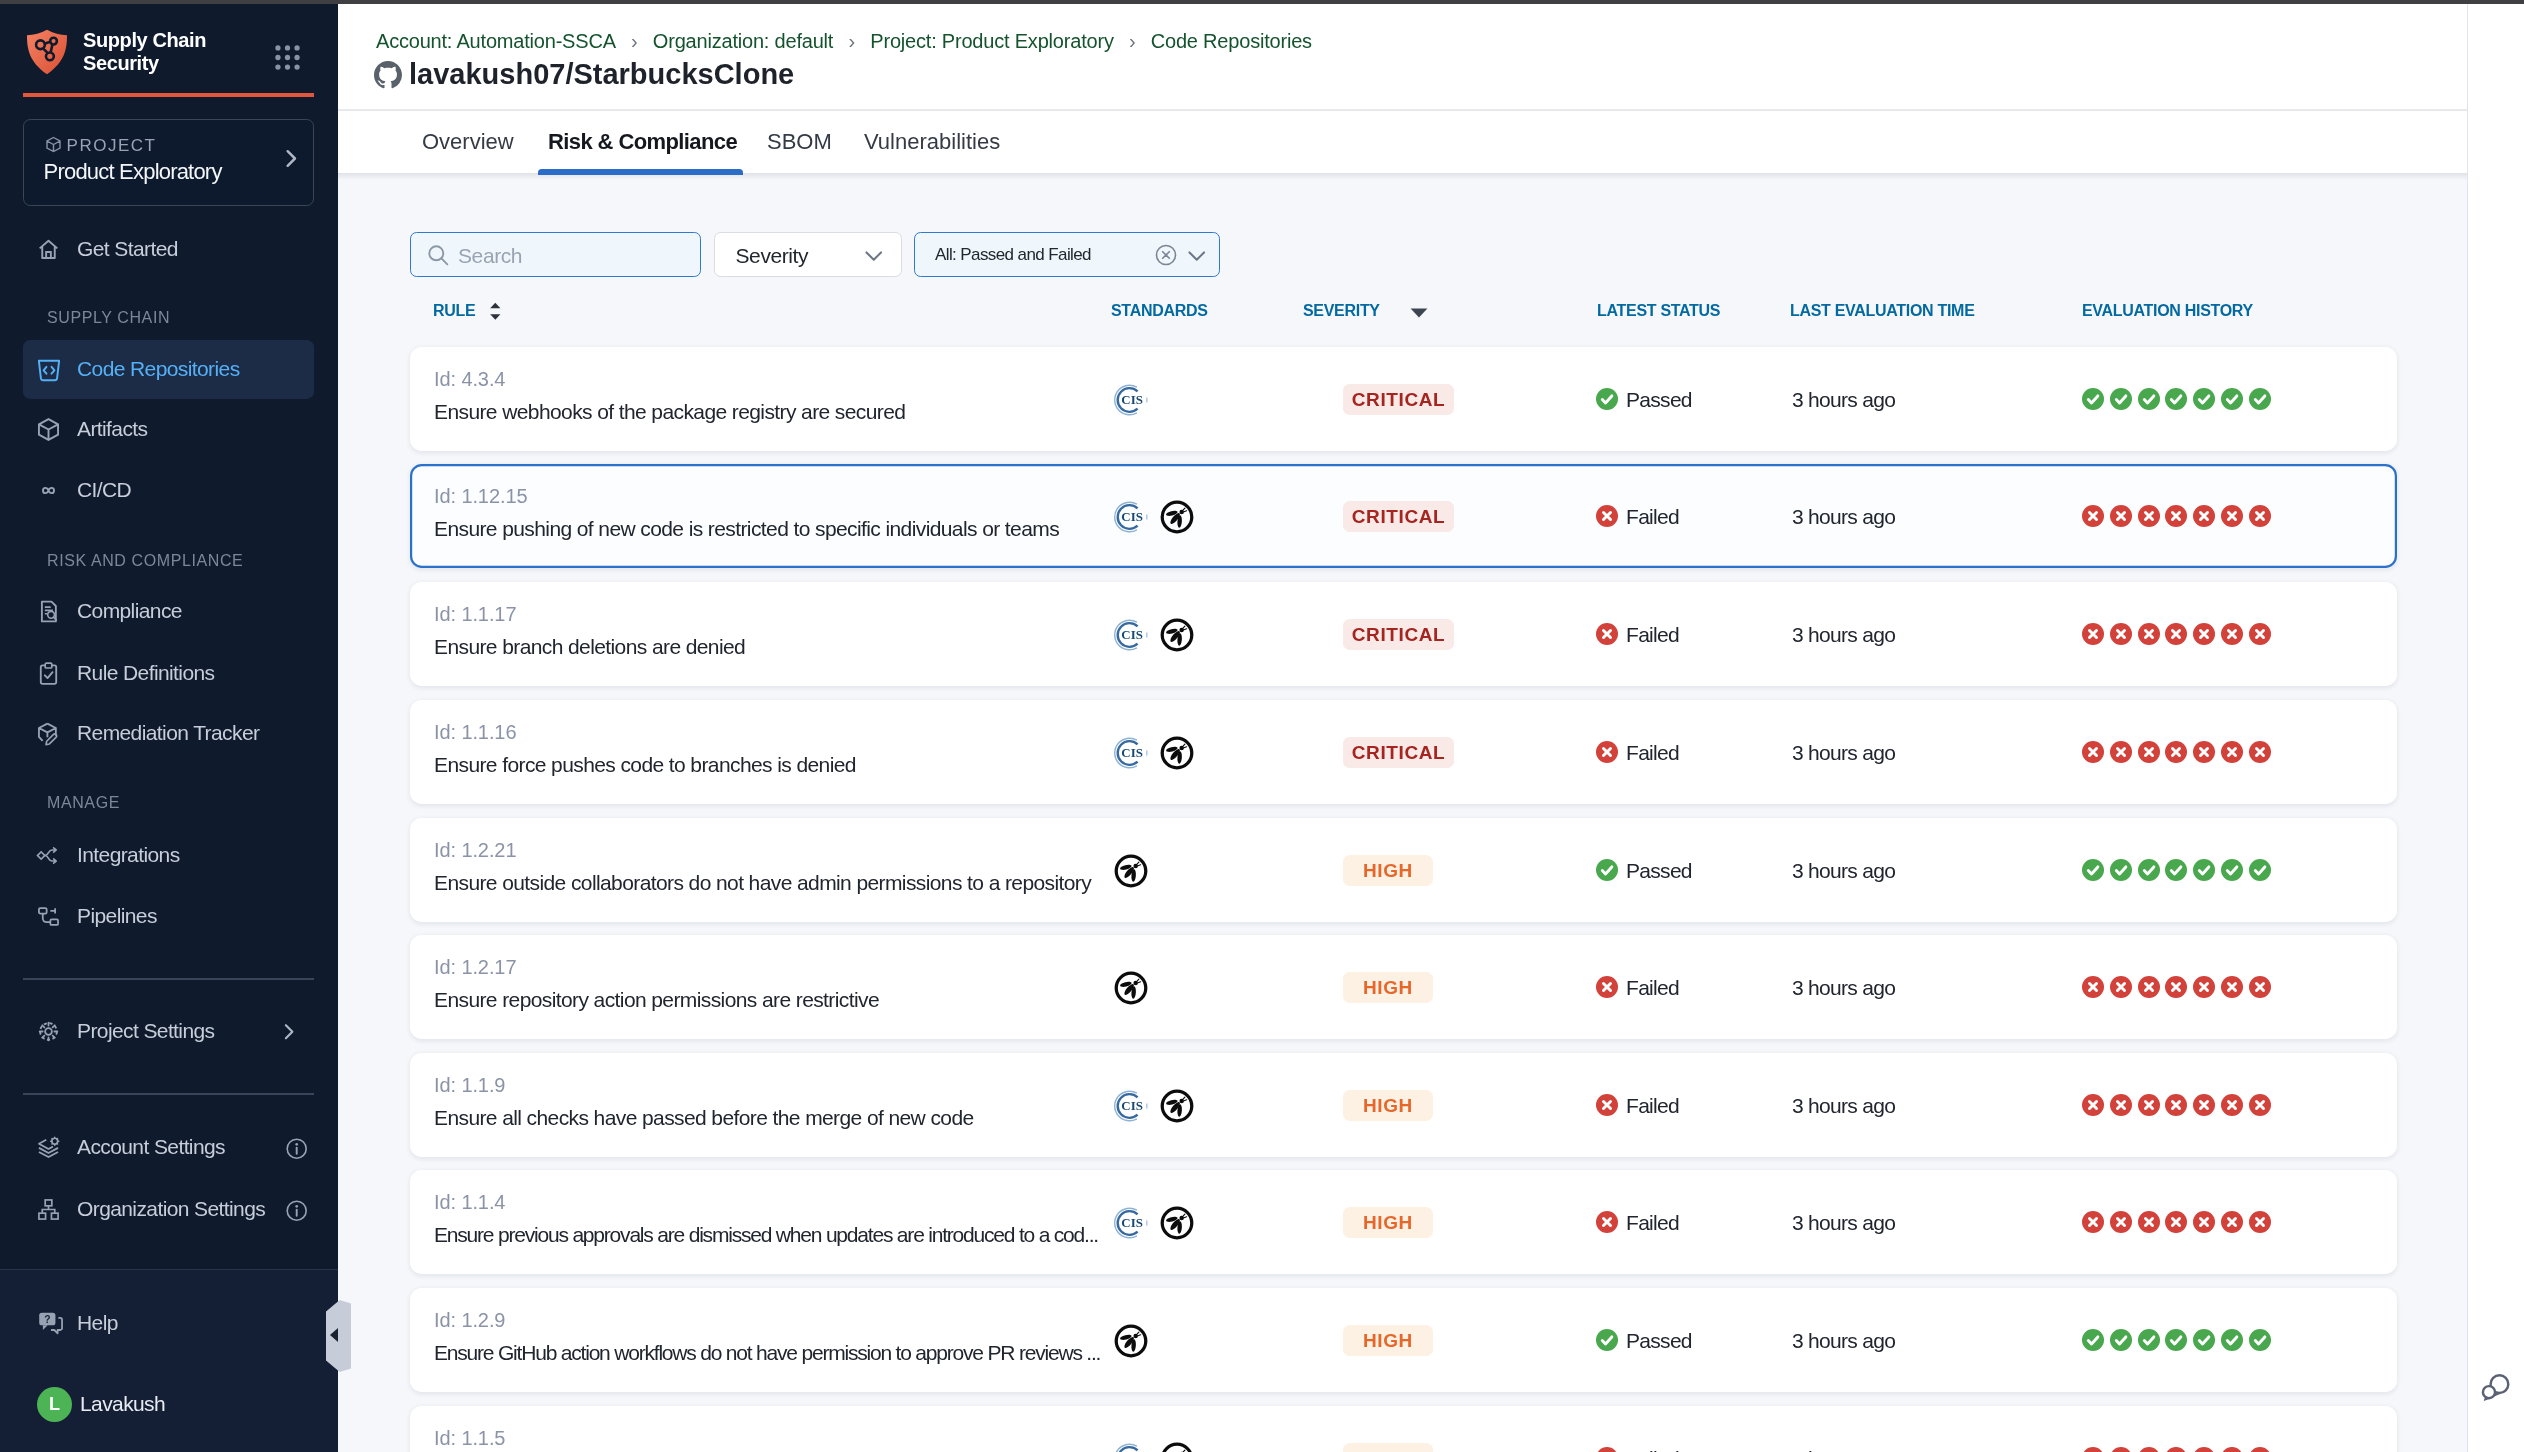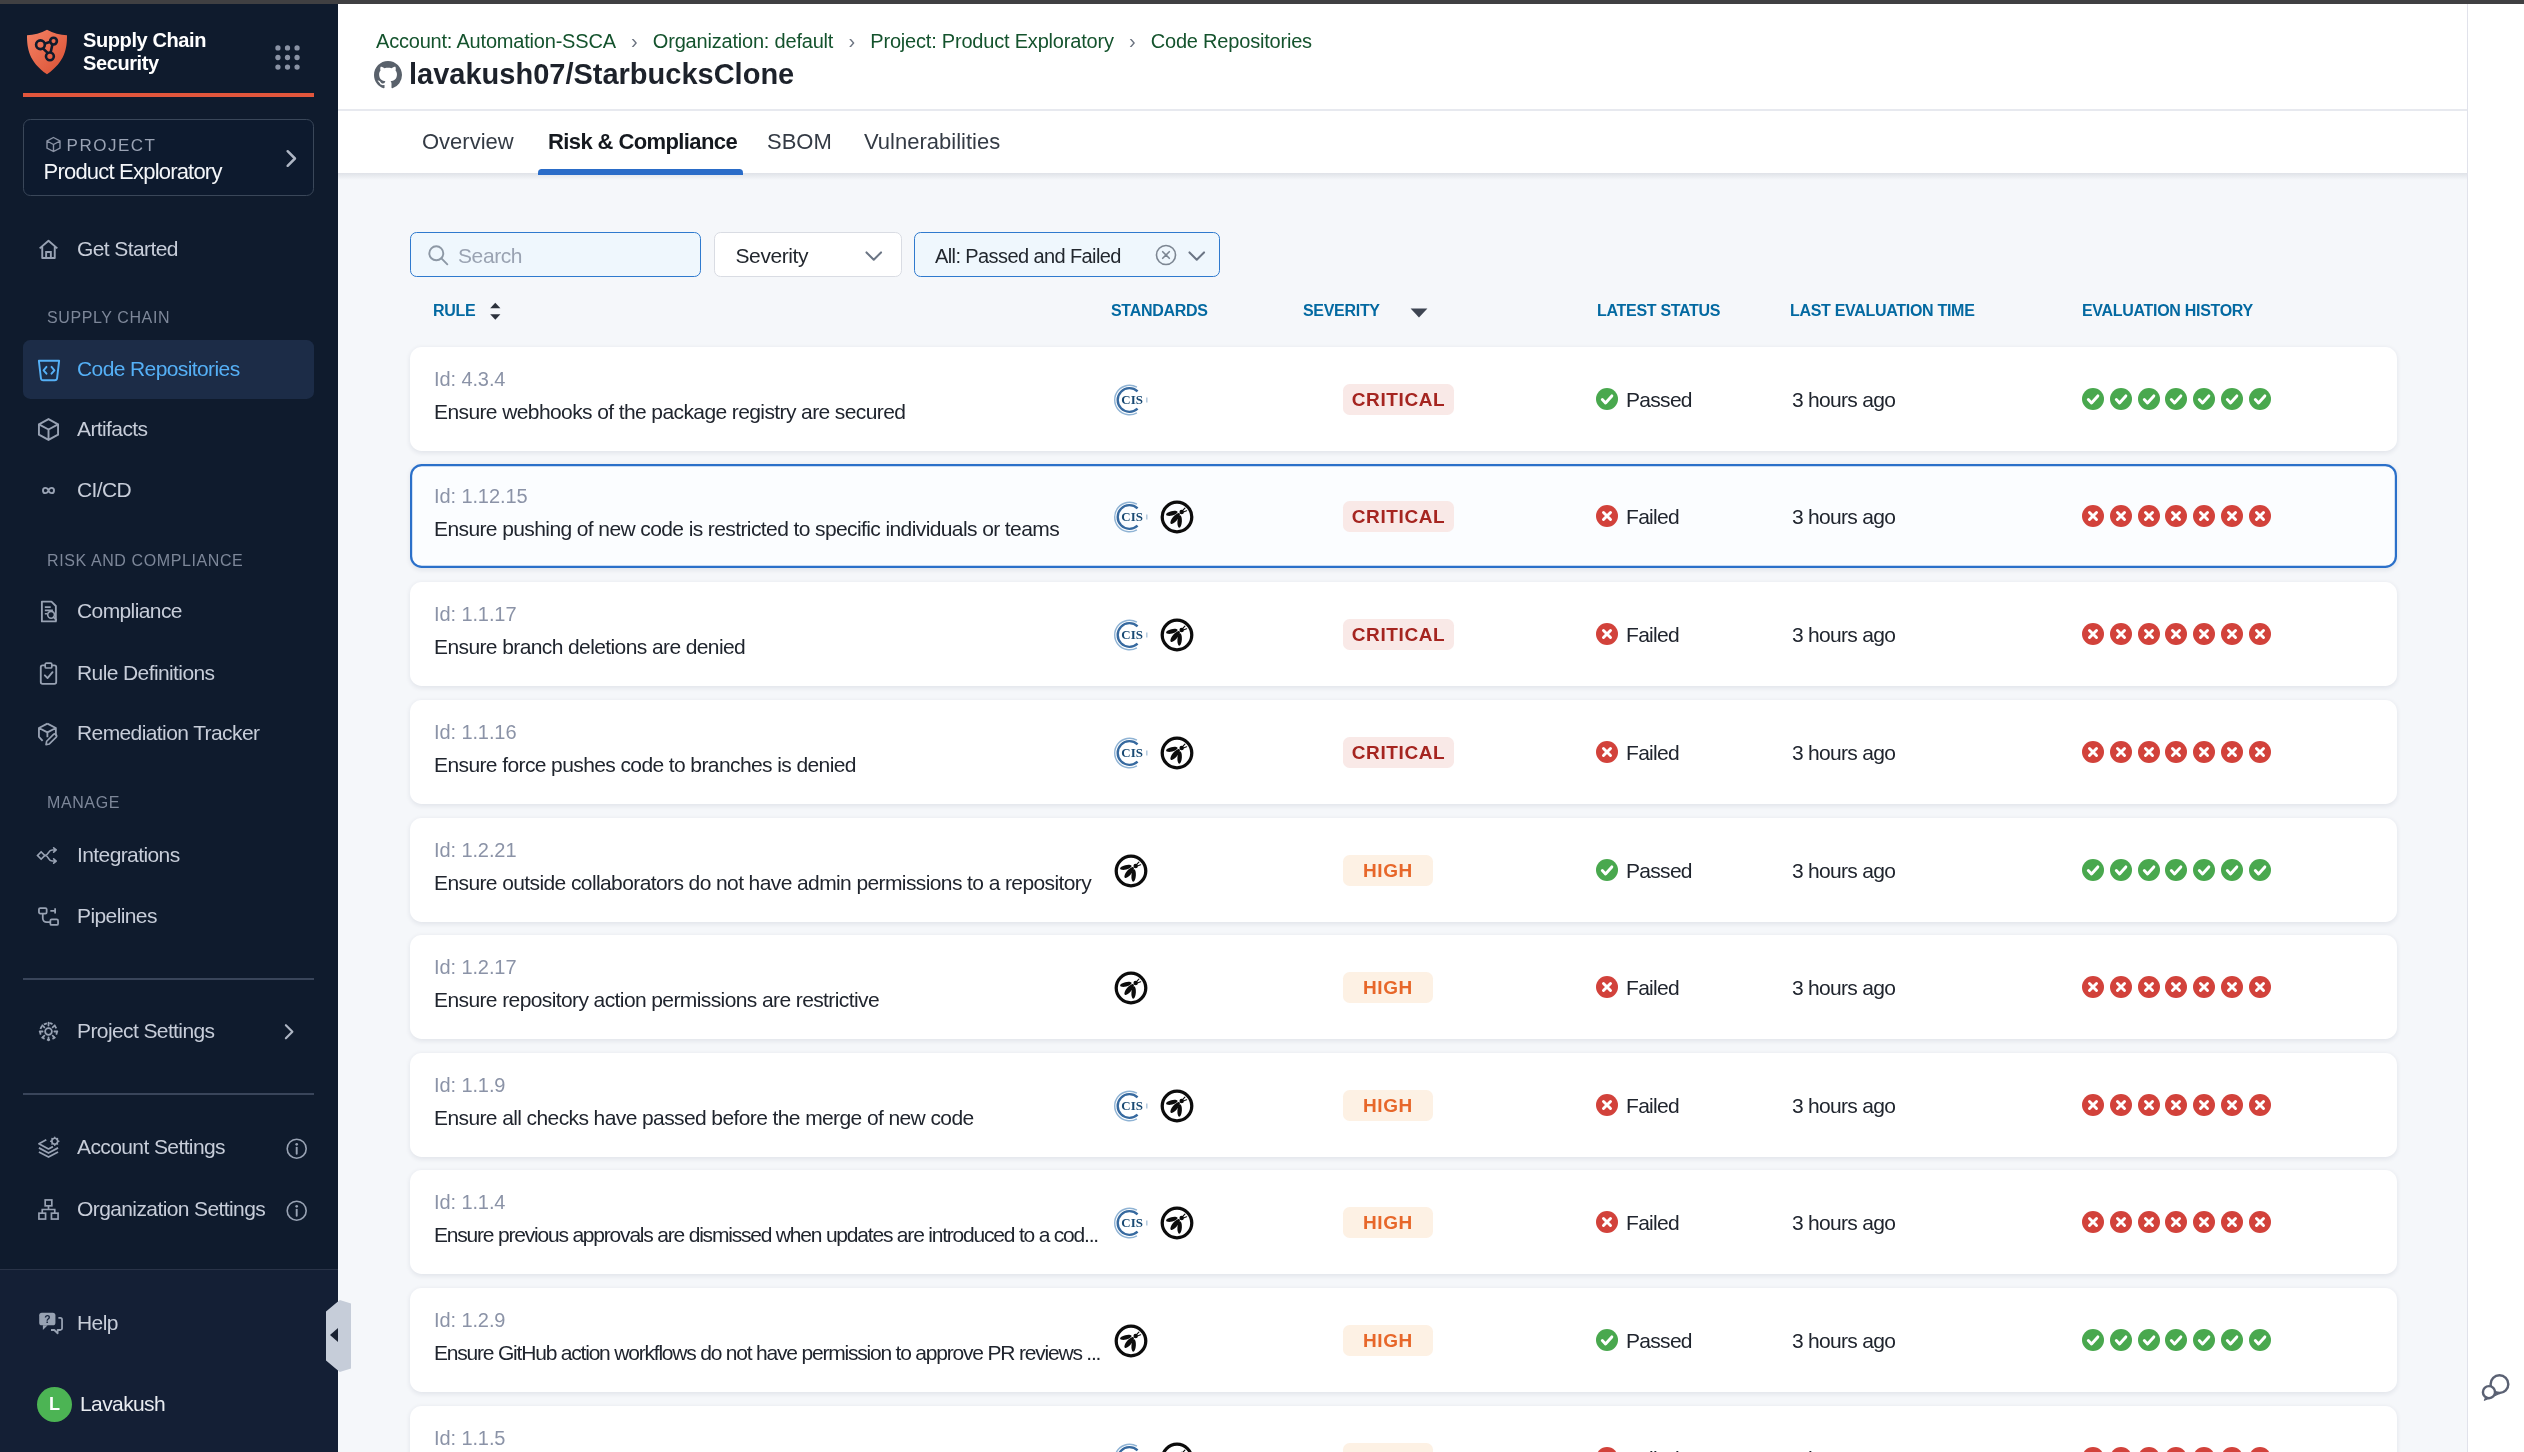--- a/index.html
+++ b/index.html
@@ -110,21 +110,21 @@
       <circle cx="4" cy="17" r="3.6"></circle>
         <circle cx="17" cy="17" r="3.6"></circle>
         <circle cx="30" cy="17" r="3.6"></circle>
       <circle cx="4" cy="30" r="3.6"></circle>
         <circle cx="17" cy="30" r="3.6"></circle>
         <circle cx="30" cy="30" r="3.6"></circle>
     </g>
   </svg>
   <div class="abs" style="left:22.6px;top:93px;width:291px;height:3.7px;background:#e2563c"></div>
 
-  <div class="abs" style="left:22.6px;top:119px;width:291px;height:77px;border:1.5px solid #3a4759;border-radius:7.3px;background:#0d1a2e">
+  <div class="abs" style="left:22.6px;top:119px;width:291px;height:87px;border:1.5px solid #3a4759;border-radius:7.3px;background:#0d1a2e">
     <svg class="abs" style="left:21px;top:16px" width="17" height="17" viewBox="0 0 34 34">
       <path d="M17 3 L30 10 V24 L17 31 L4 24 V10 Z M4 10 L17 17 L30 10 M17 17 V31" fill="none" stroke="#8a93a5" stroke-width="2.8"></path>
     </svg>
     <div class="abs" style="left:43px;top:16px;font-size:17px;letter-spacing:1.5px;color:#9aa3b4">PROJECT</div>
     <div class="abs" style="left:20px;top:39px;font-size:22px;letter-spacing:-0.8px;color:#f4f6f9">Product Exploratory</div>
     <svg class="abs" style="left:260px;top:29px" width="14.6" height="19" viewBox="0 0 20 26">
       <path d="M5 3 L15 13 L5 23" fill="none" stroke="#aeb6c4" stroke-width="3.4" stroke-linecap="round" stroke-linejoin="round"></path>
     </svg>
   </div>
 
@@ -263,21 +263,21 @@
   </svg>
   <div class="abs" style="left:47px;top:11px;font-size:21px;letter-spacing:-0.4px;color:#9aa3b2">Search</div>
 </div>
 <div class="filterbox" style="left:714px;width:188px;background:#ffffff;border:1.5px solid #d9dce3;">
   <div class="abs" style="left:20.5px;top:11px;font-size:21px;letter-spacing:-0.4px;color:#22272e">Severity</div>
   <svg class="abs" style="left:150px;top:18px" width="17.5" height="10.2" viewBox="0 0 24 14">
     <path d="M2 2 L12 12 L22 2" fill="none" stroke="#6b7584" stroke-width="2.8" stroke-linecap="round" stroke-linejoin="round"></path>
   </svg>
 </div>
 <div class="filterbox" style="left:914px;width:306px;background:#eff7fd;border:1.5px solid #2f7ace;">
-  <div class="abs" style="left:20px;top:11.7px;font-size:20px;letter-spacing:-0.6px;color:#22272e">All: Passed and Failed</div>
+  <div class="abs" style="left:20px;top:11.7px;font-size:17px;letter-spacing:-0.6px;color:#22272e">All: Passed and Failed</div>
   <svg class="abs" style="left:240px;top:11px" width="22" height="22" viewBox="0 0 30 30">
     <circle cx="15" cy="15" r="13" fill="none" stroke="#7c8692" stroke-width="2.2"></circle>
     <path d="M10.5 10.5 L19.5 19.5 M19.5 10.5 L10.5 19.5" stroke="#7c8692" stroke-width="2.2" stroke-linecap="round"></path>
   </svg>
   <svg class="abs" style="left:273px;top:18px" width="17.5" height="10.2" viewBox="0 0 24 14">
     <path d="M2 2 L12 12 L22 2" fill="none" stroke="#6b7584" stroke-width="2.8" stroke-linecap="round" stroke-linejoin="round"></path>
   </svg>
 </div>
 
 <div class="th" style="left:433px">RULE</div>

